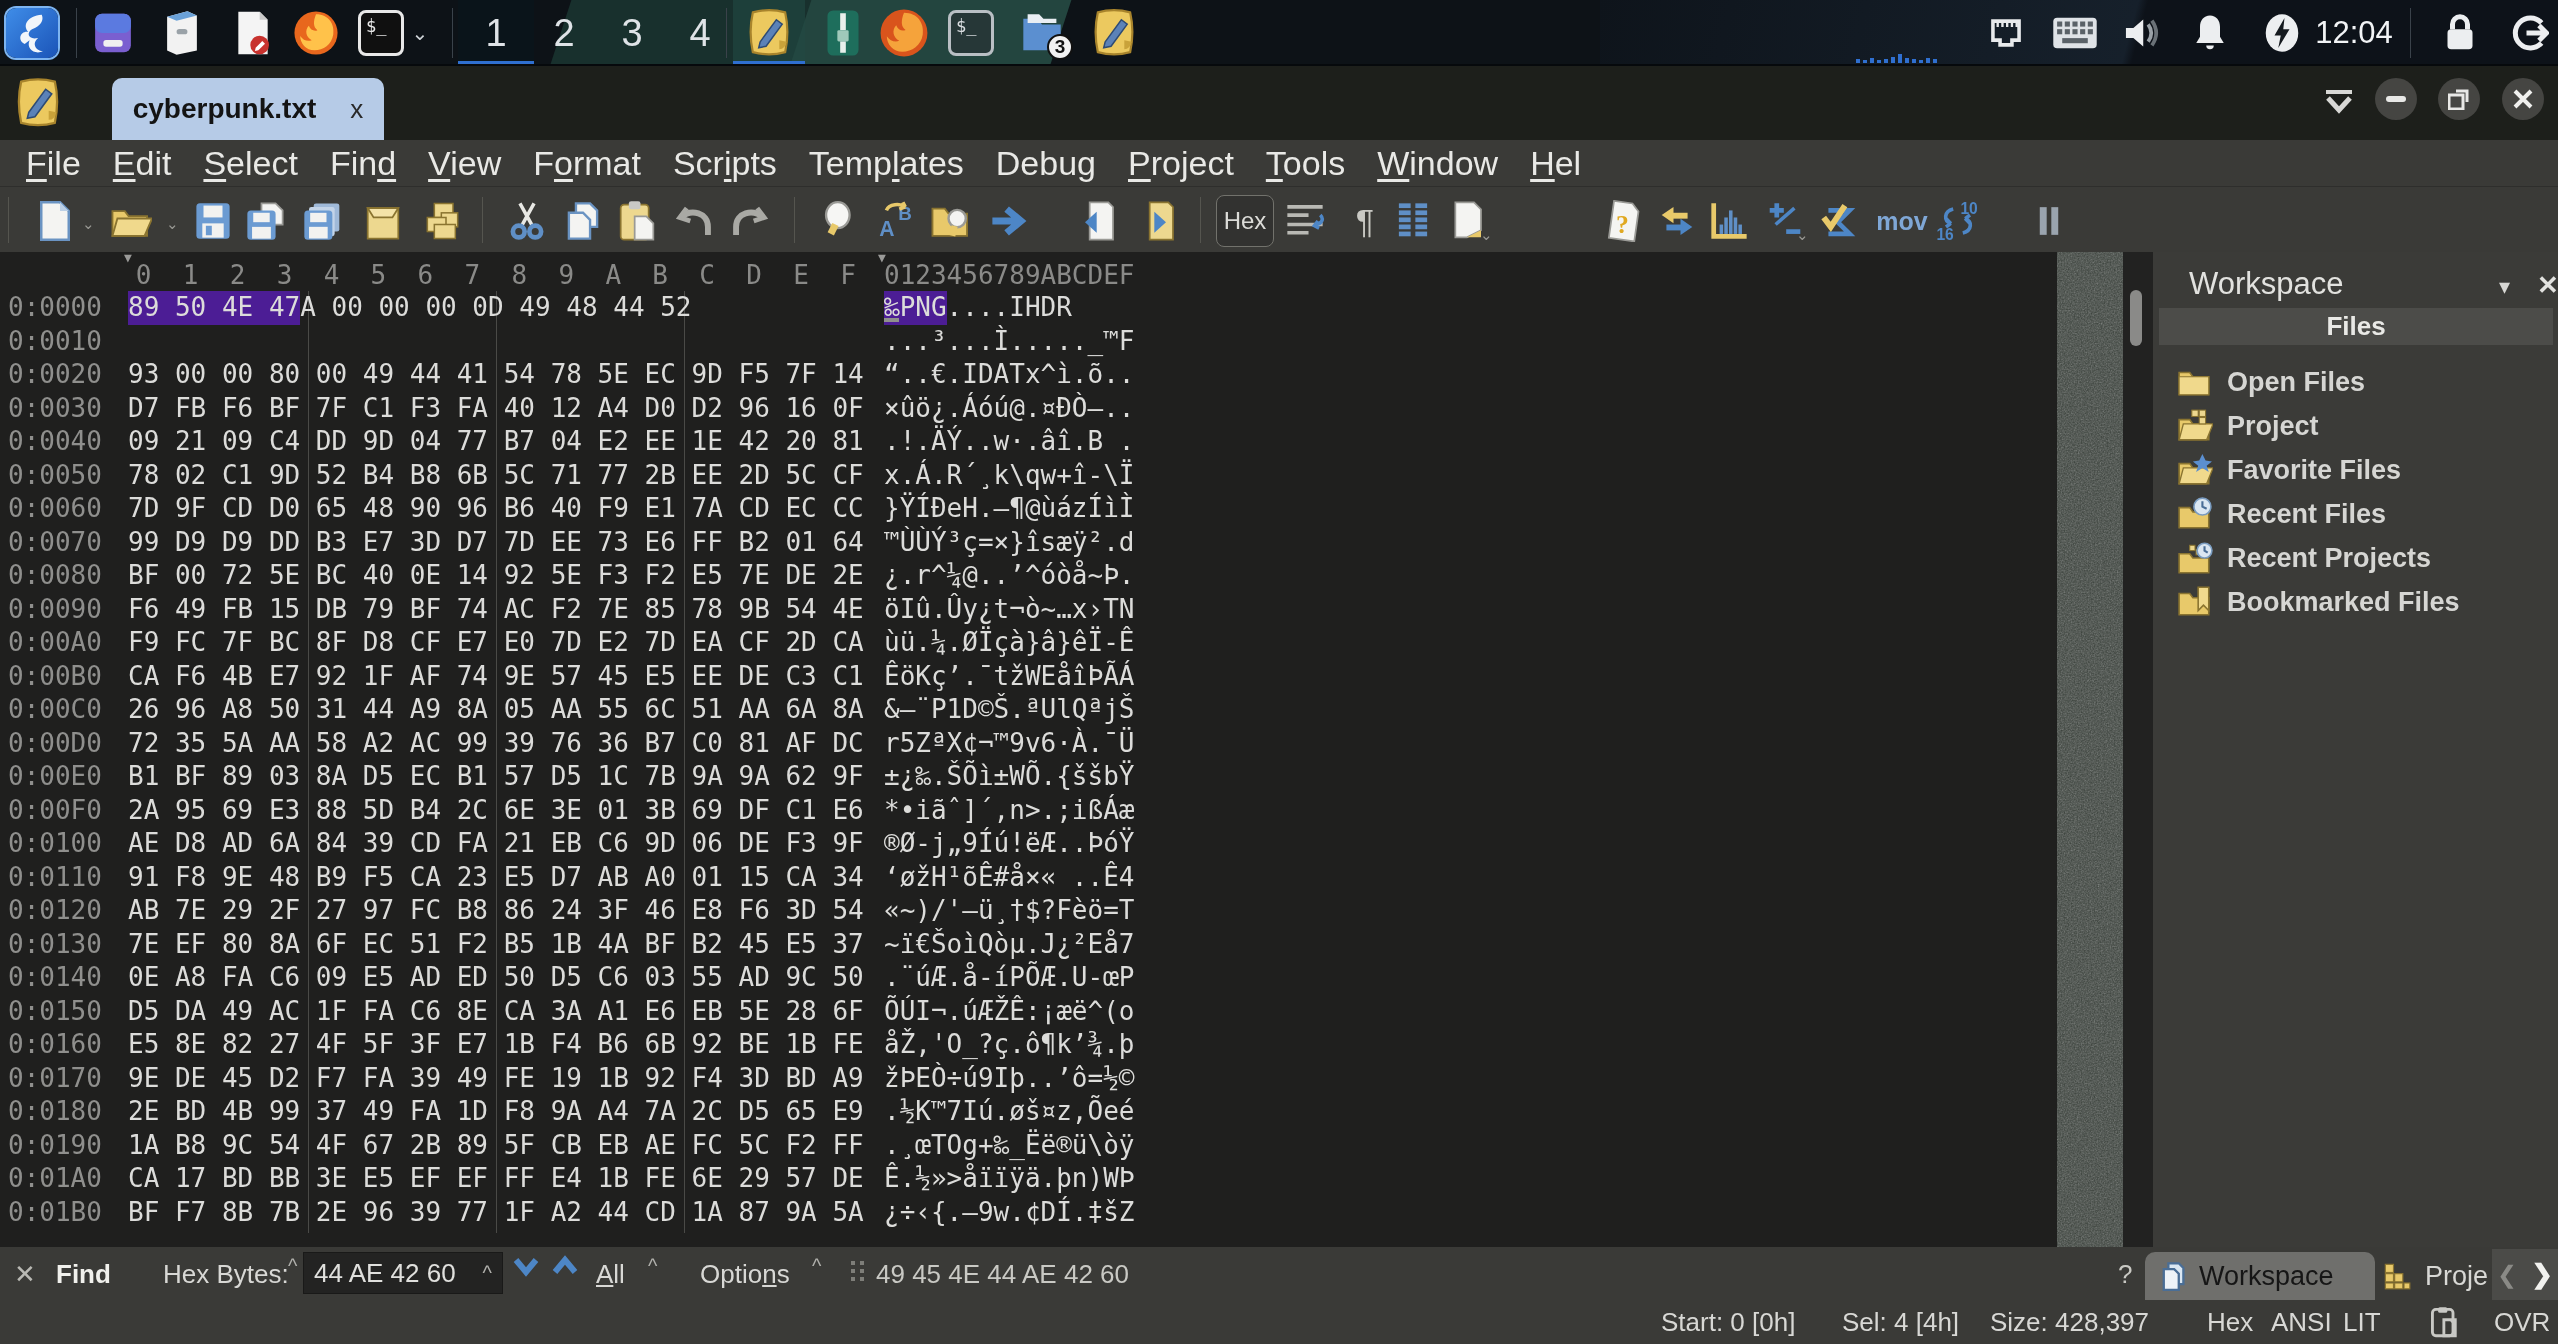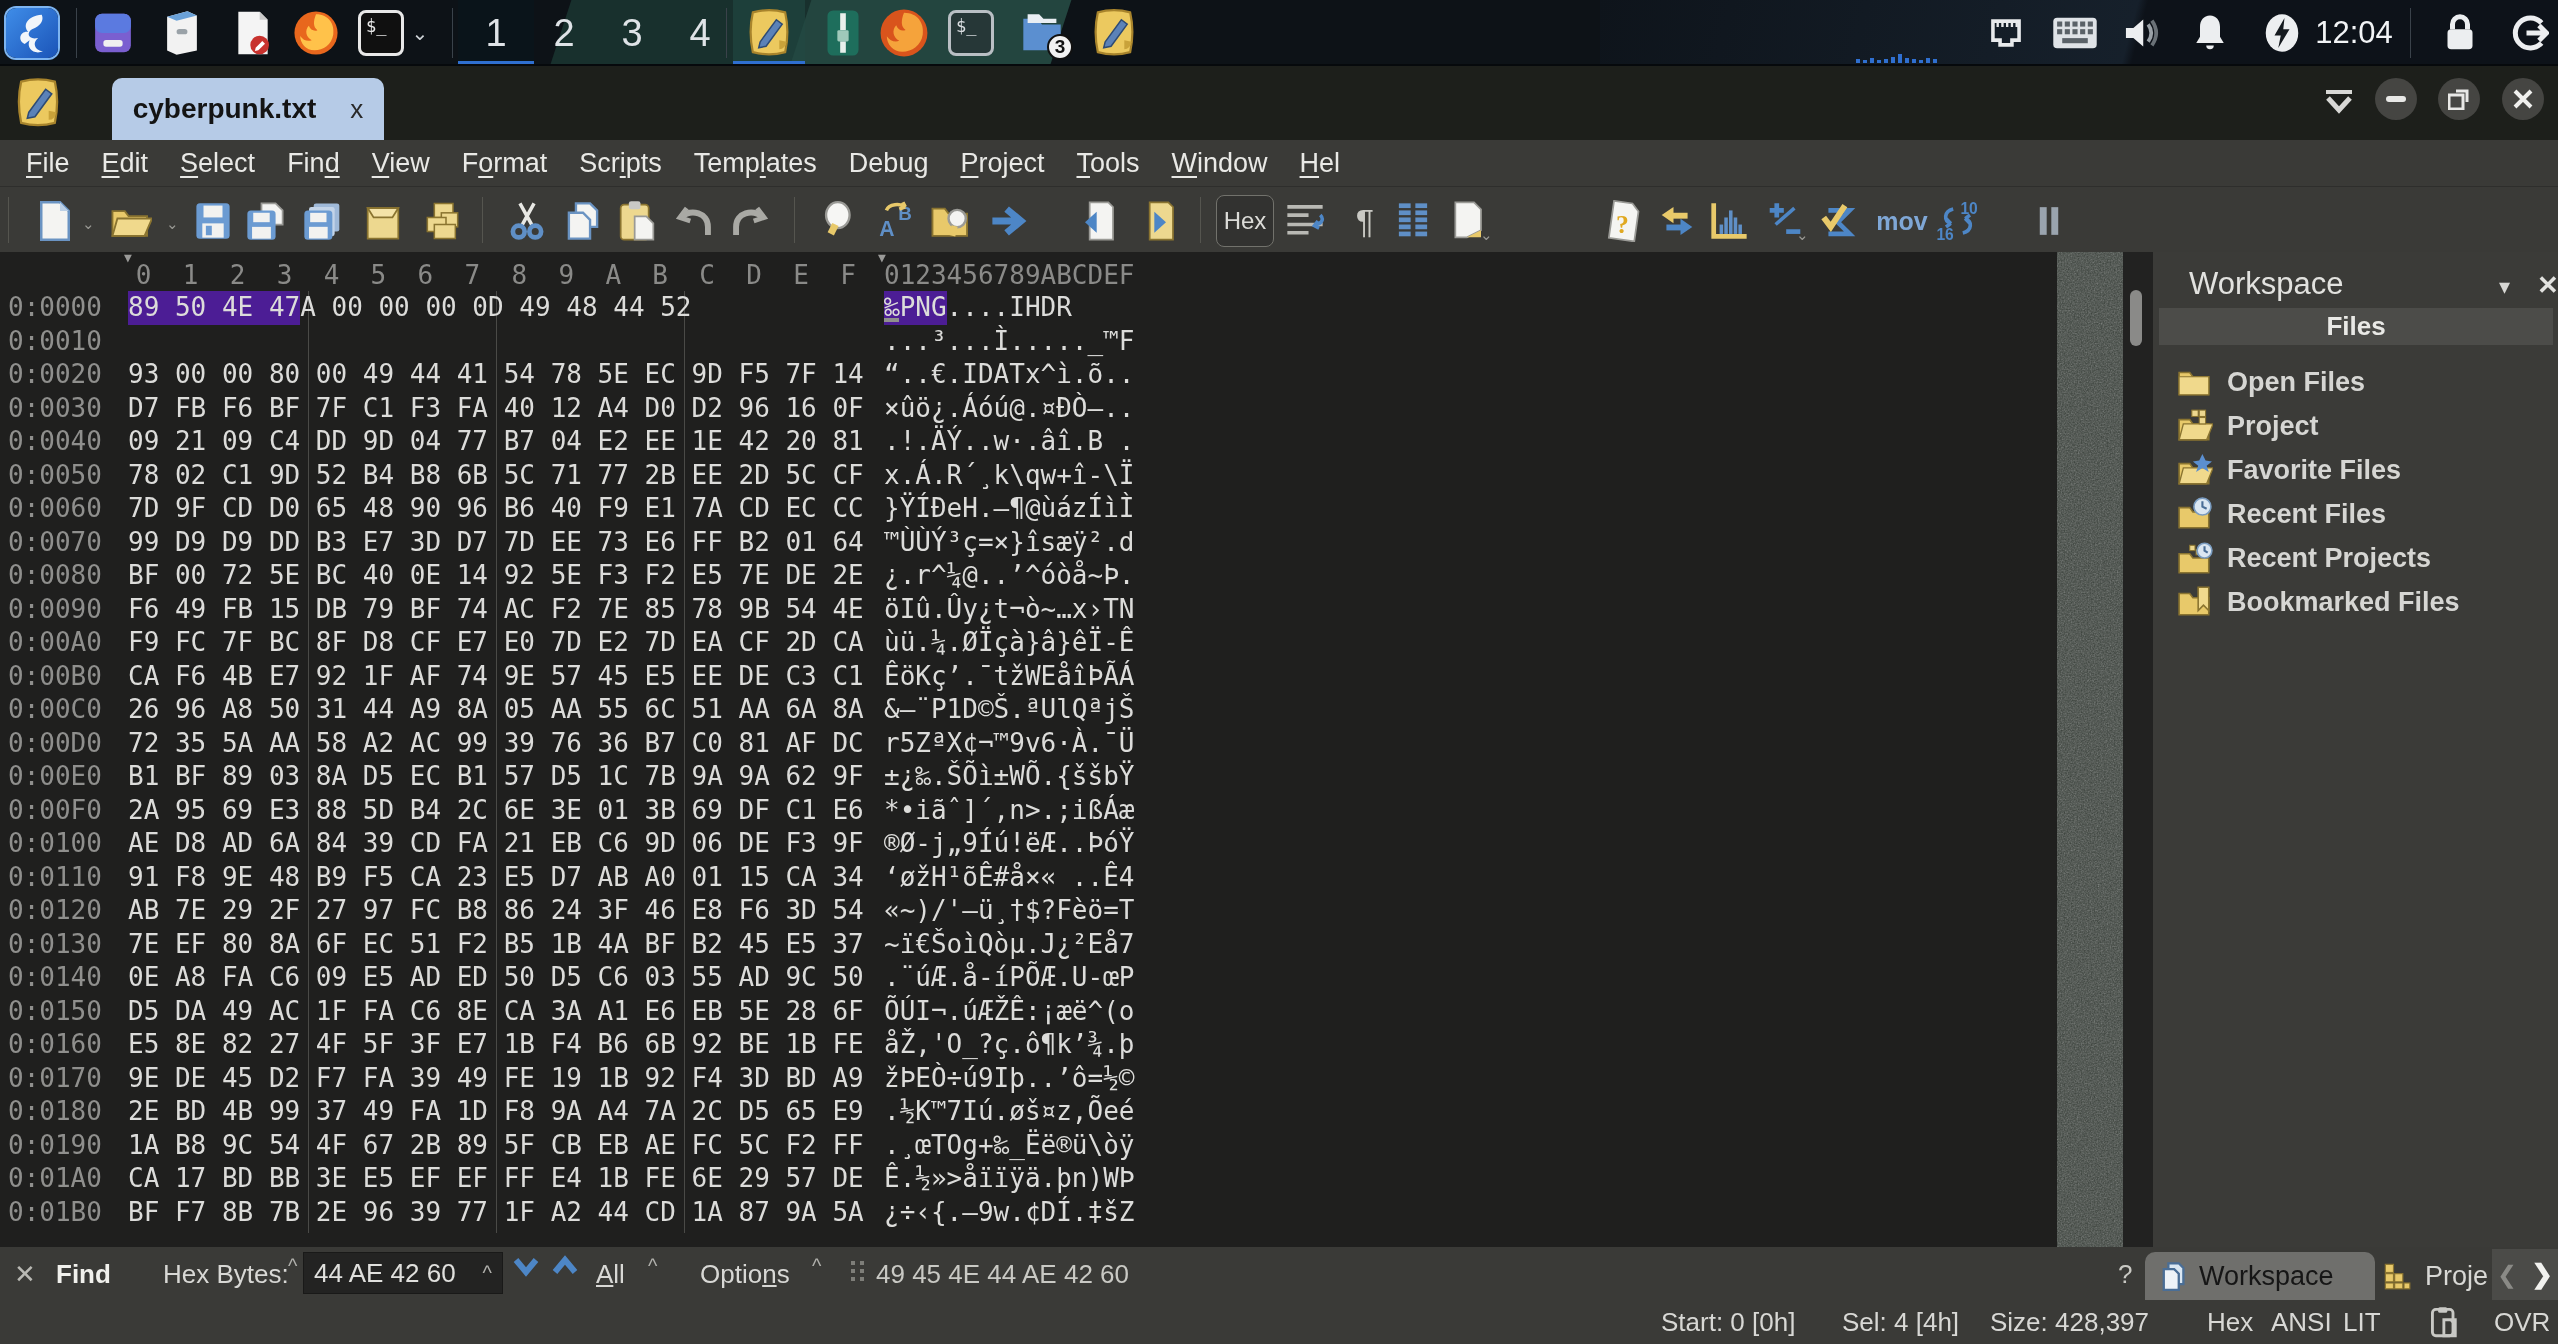--- a/index.html
+++ b/index.html
@@ -32,21 +32,21 @@
   #doc-tab { position:absolute; left:112px; top:12px; width:272px; height:62px; background:#b6cbe7;
              border-radius:10px 10px 0 0; display:flex; align-items:center; justify-content:center; gap:34px; }
   #doc-tab .t-label { color:#141414; font-size:28px; font-weight:bold; }
   #doc-tab .t-close { color:#2a2a2a; font-size:26px; }
   .winbtn { position:absolute; top:12px; width:42px; height:42px; border-radius:50%; background:#454542;
             display:flex; align-items:center; justify-content:center; }
 
   
   #menubar { position:absolute; left:0; top:140px; width:2558px; height:46px; background:#3a3a37;
              display:flex; align-items:center; padding-left:26px; gap:32px; }
-  .menu-item { color:#e9e9e6; font-size:27px; }
+  .menu-item { color:#e9e9e6; font-size:34px; }
   .menu-item u { text-underline-offset:4px; }
 
   
   #toolbar { position:absolute; left:0; top:186px; width:2558px; height:66px; background:#3a3a37;
              border-top:1px solid #2e2e2c; }
   .tbtn { position:absolute; top:13px; width:42px; height:42px; display:flex; align-items:center; justify-content:center; }
   .tsep { position:absolute; top:10px; width:1px; height:46px; background:#55554f; }
   .chev { position:absolute; top:28px; color:#9a9a95; font-size:15px; }
   #hex-btn { position:absolute; left:1216px; top:8px; width:58px; height:52px; border:1px solid #72726c;
              border-radius:8px; background:#323230; color:#dcdcd8; font-size:24px;

